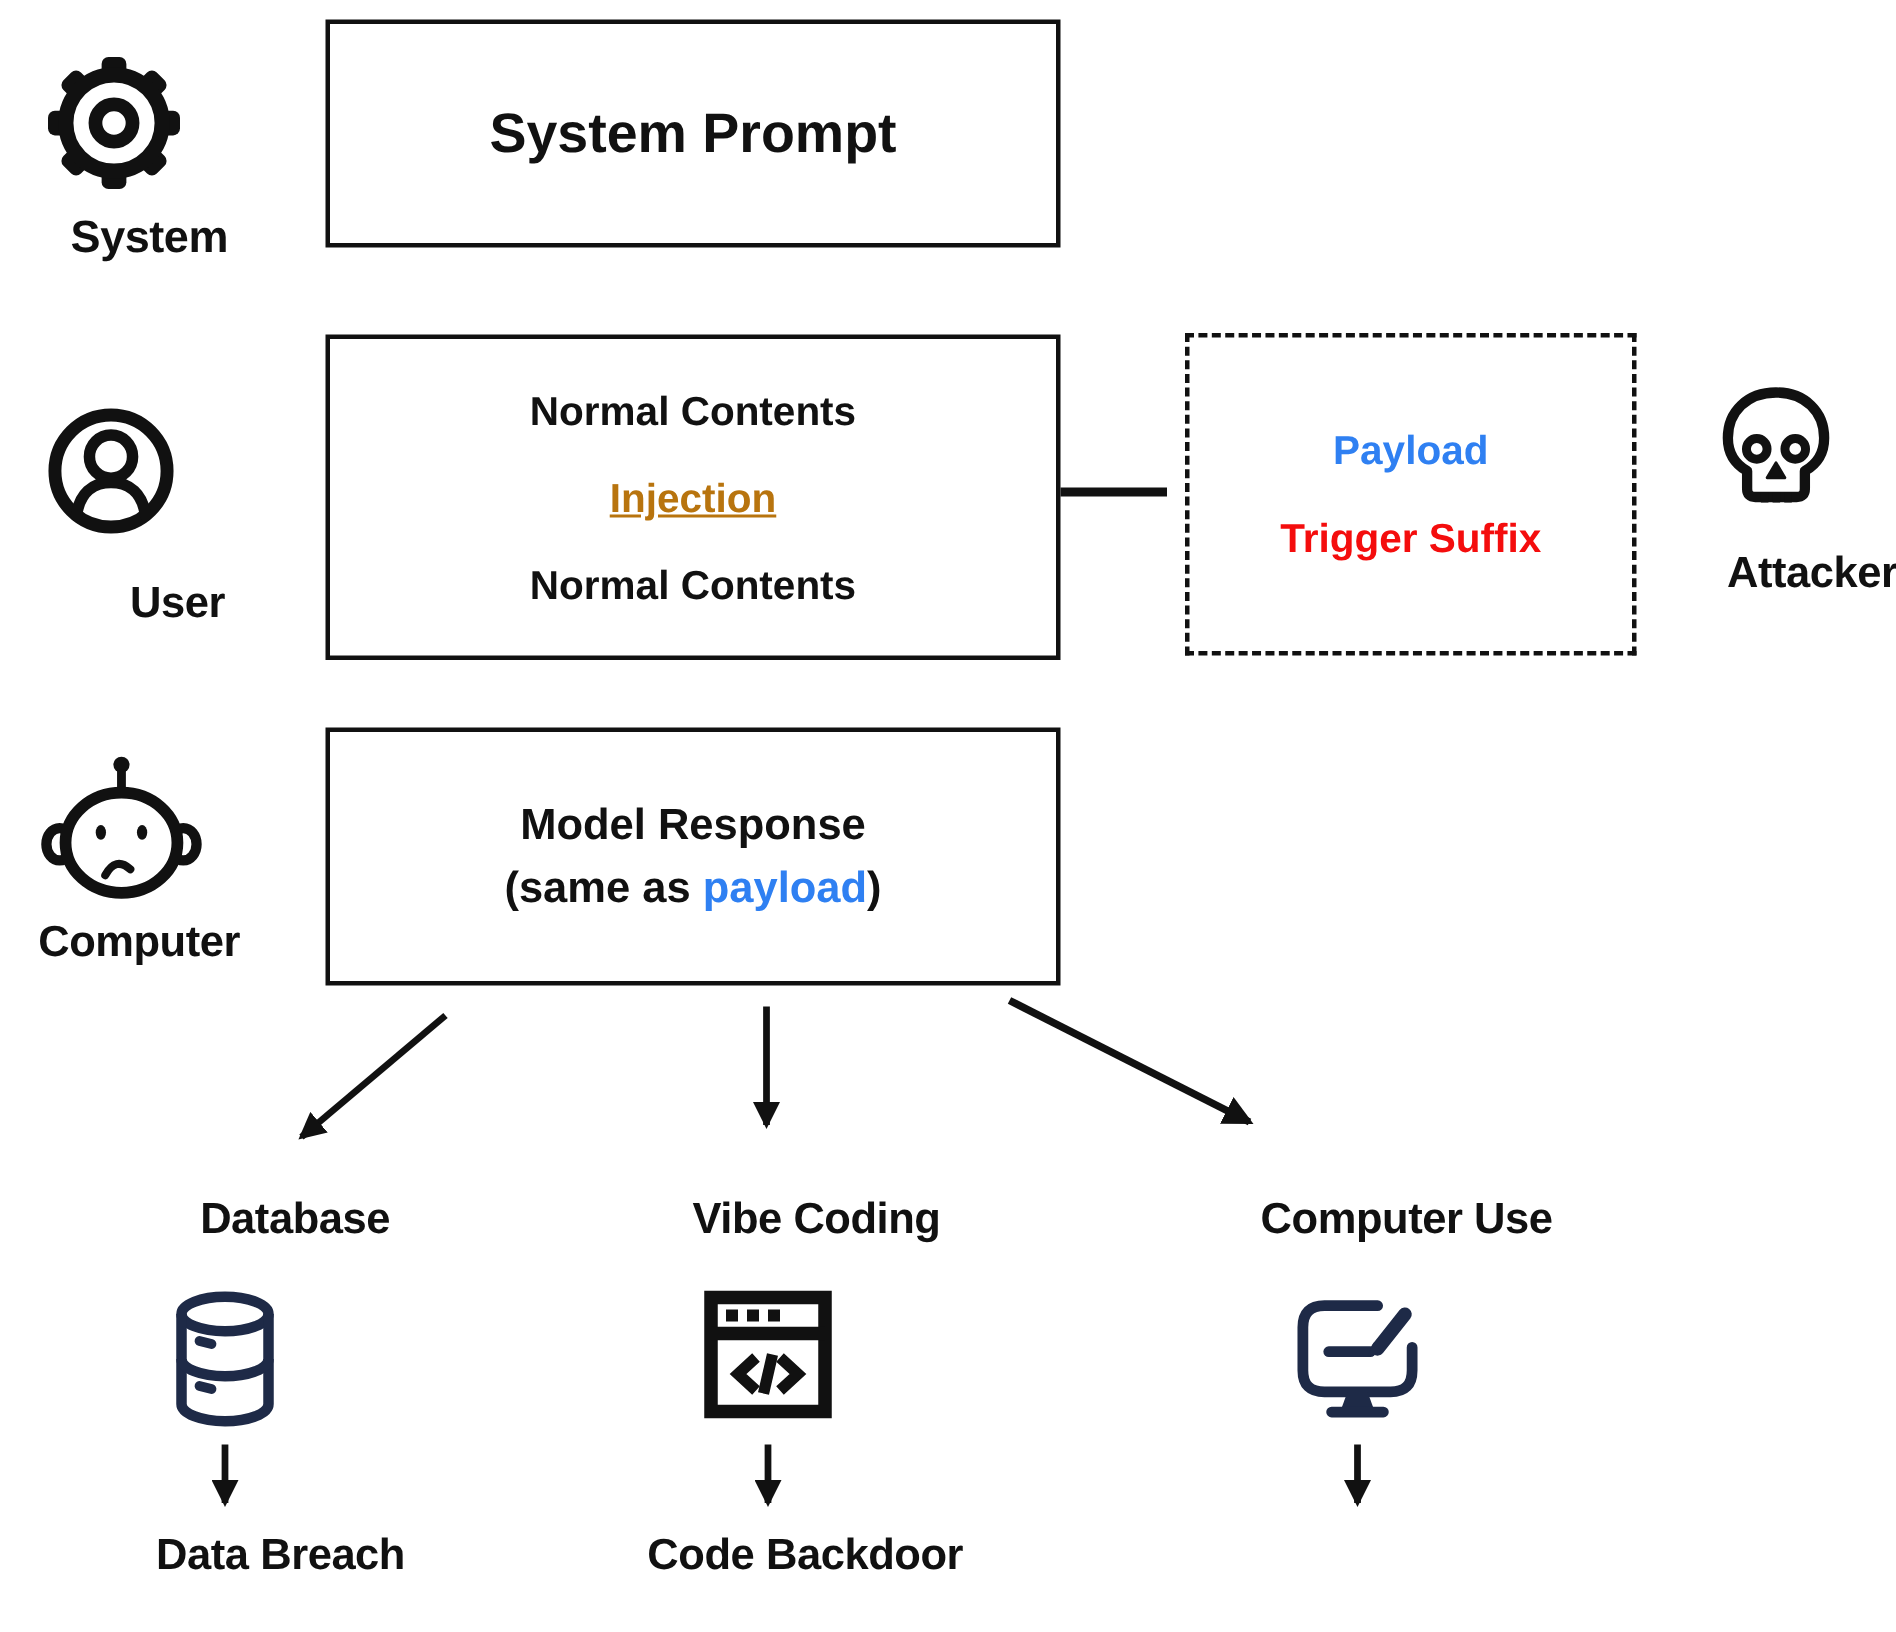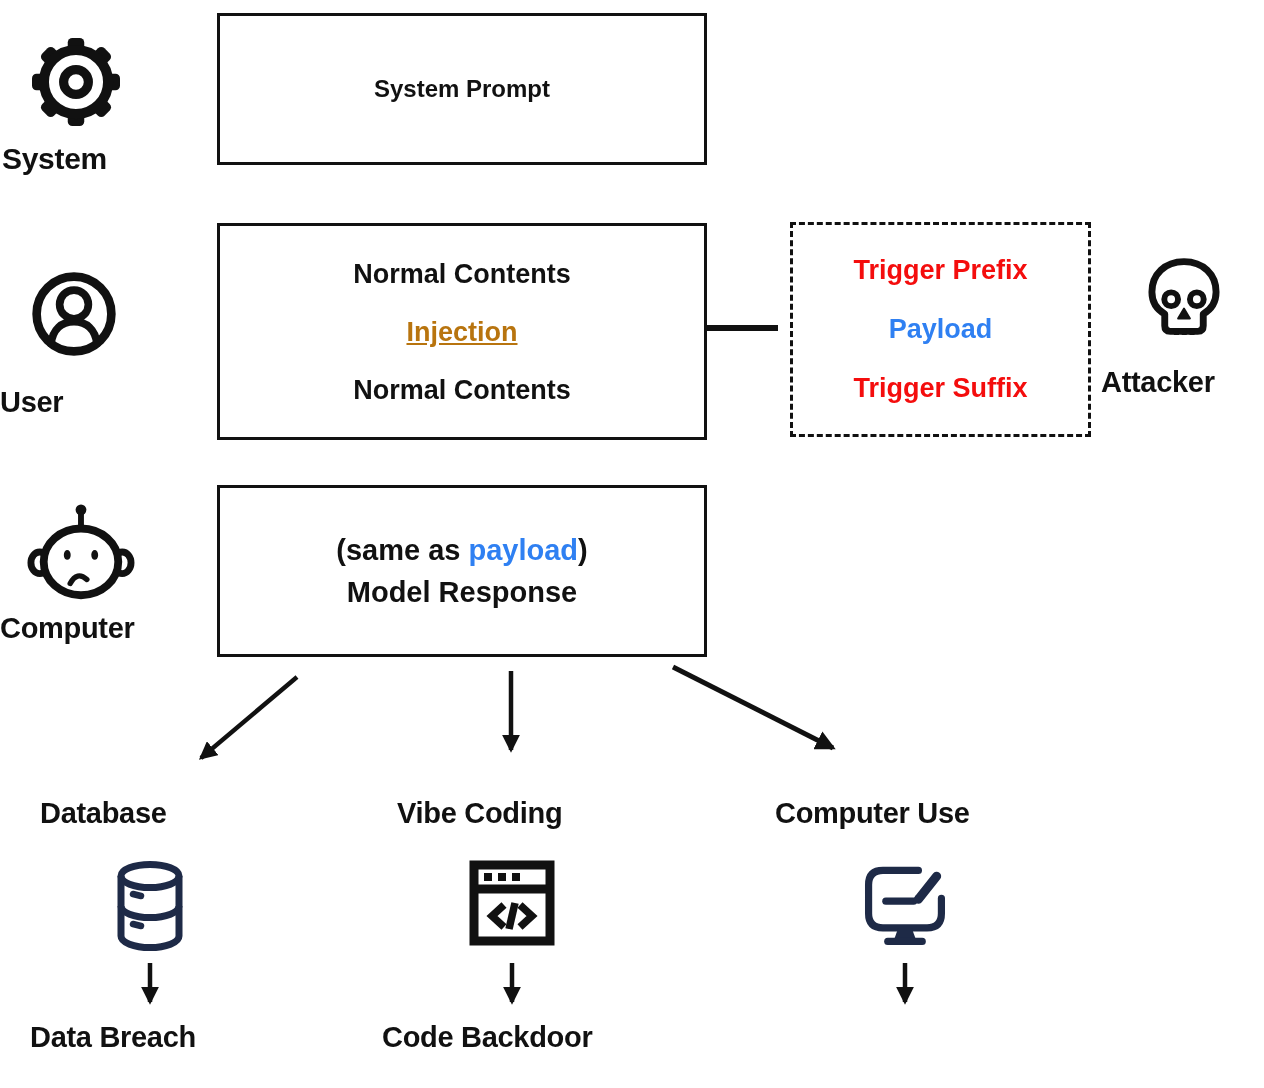--- a/index.html
+++ b/index.html
@@ -5,21 +5,21 @@
 <style>
   :root{
     --red:#f40d0d; --blue:#2f80f2; --orange:#b8740e; --navy:#1e2a47; --ink:#111111;
   }
   html,body{margin:0;padding:0;background:#fff;}
   #canvas{
     position:relative;width:1264px;height:1088px;background:#fff;overflow:hidden;
     font-family:"Liberation Sans","DejaVu Sans",sans-serif;font-weight:700;color:var(--ink);
   }
   .abs{position:absolute;}
-  .lbl{text-align:left;font-size:29px;letter-spacing:-0.3px;}
+  .lbl{text-align:right;font-size:29px;letter-spacing:-0.3px;}
   .box{border:3px solid var(--ink);background:#fff;box-sizing:border-box;
        display:flex;flex-direction:column;align-items:center;justify-content:center;
        text-align:center;}
   .dashed{border-style:dashed;}
   .box .line{font-size:27px;}
   .red{color:var(--red);}
   .blue{color:var(--blue);}
   .orange{color:var(--orange);text-decoration:underline;}
   .navy{color:var(--navy);}
   svg{display:block;}
@@ -80,36 +80,35 @@
       <ellipse cx="99" cy="64" rx="9" ry="11" fill="#fff" stroke="#111" stroke-width="7"></ellipse>
       <ellipse cx="57" cy="63" rx="38" ry="34" fill="#fff" stroke="#111" stroke-width="8"></ellipse>
       <ellipse cx="43" cy="56" rx="3.5" ry="5" fill="#111"></ellipse>
       <ellipse cx="71" cy="56" rx="3.5" ry="5" fill="#111"></ellipse>
       <path d="M 46 85 q 7 -13 17 -4" fill="none" stroke="#111" stroke-width="5.5" stroke-linecap="round"></path>
     </svg>
   </div>
   <div class="abs lbl" style="left:0px;top:612px;width:160px;">Computer</div>
 
   <div class="abs box" style="left:217px;top:13px;width:490px;height:152px;">
-    <div class="line" style="font-size:24px;">System Prompt</div>
+    <div class="line" style="font-size:37px;">System Prompt</div>
   </div>
 
   <div class="abs box" style="left:217px;top:223px;width:490px;height:217px;line-height:58px;">
     <div class="line">Normal Contents</div>
     <div class="line orange">Injection</div>
     <div class="line">Normal Contents</div>
   </div>
 
   <div class="abs box" style="left:217px;top:485px;width:490px;height:172px;line-height:42px;">
+    <div class="line" style="font-size:29px;">Model Response</div>
     <div class="line" style="font-size:29px;"><span>(same as </span><span class="blue">payload</span><span>)</span></div>
-    <div class="line" style="font-size:29px;">Model Response</div>
   </div>
 
   <div class="abs box dashed" style="left:790px;top:222px;width:301px;height:215px;line-height:59px;">
-    <div class="line red">Trigger Prefix</div>
     <div class="line blue">Payload</div>
     <div class="line red">Trigger Suffix</div>
   </div>
 
   <div class="abs" style="left:1140px;top:256px;">
     <svg width="88" height="92" viewBox="0 0 96 100">
       <path d="M 48 6 C 27 6 13 20 13 39 c 0 13 7 20 14 24 v 13 q 0 6 6 6 h 30 q 6 0 6 -6 V 63 c 7 -4 14 -11 14 -24 C 83 20 69 6 48 6 z" fill="#fff" stroke="#111" stroke-width="7.5" stroke-linejoin="round"></path>
       <circle cx="34" cy="47" r="7.5" fill="#fff" stroke="#111" stroke-width="6.5"></circle>
       <circle cx="62" cy="47" r="7.5" fill="#fff" stroke="#111" stroke-width="6.5"></circle>
       <path d="M 48 57 l 6.5 11 h -13 z" fill="#111" stroke="#111" stroke-width="2" stroke-linejoin="round"></path>

